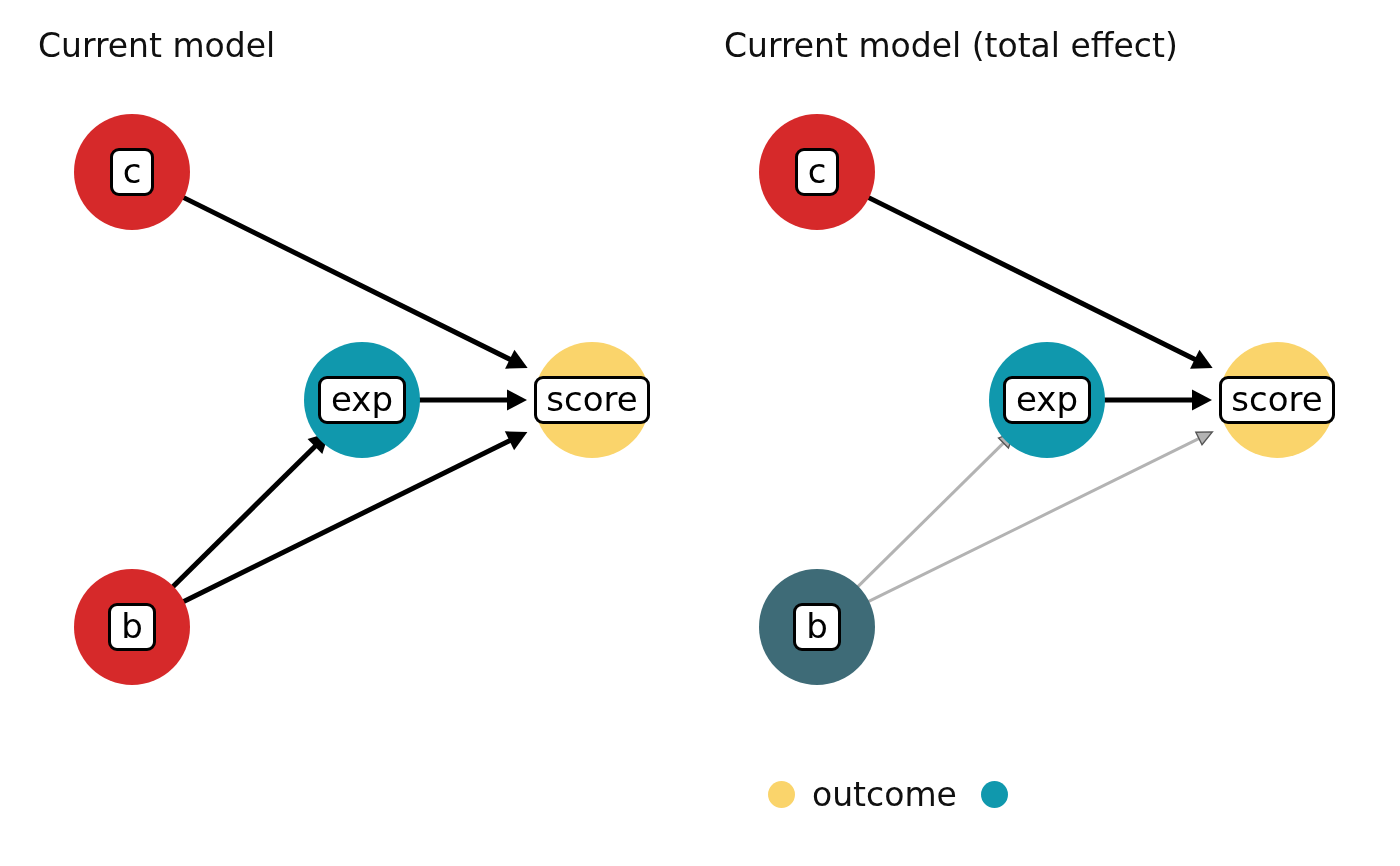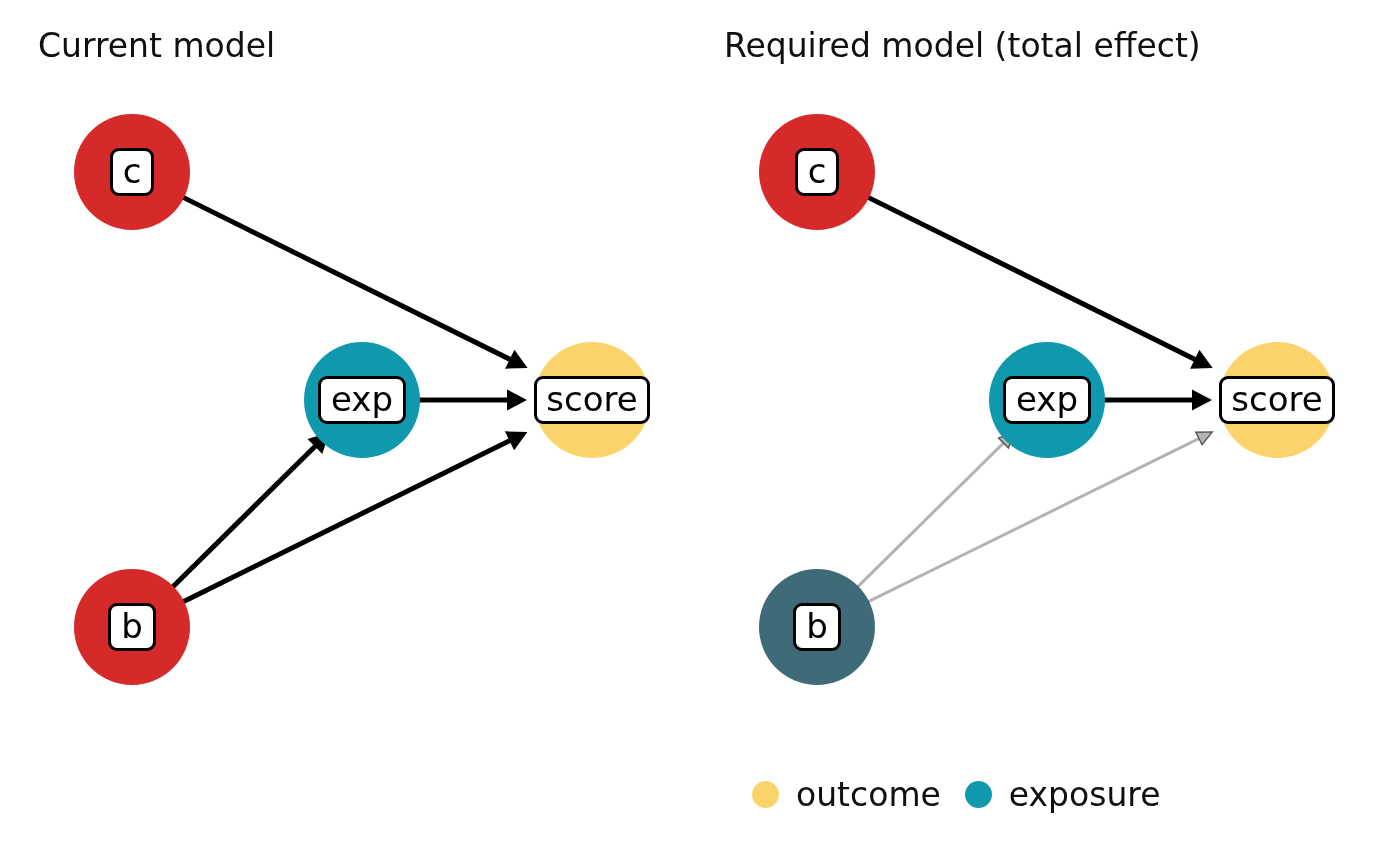--- a/index.html
+++ b/index.html
@@ -59,21 +59,21 @@
     justify-content: center;
     box-sizing: border-box;
     white-space: nowrap;
     padding: 5px 10px 7px 10px;
     min-width: 40px;
     height: 48px;
   }
 
   .legend {
     position: absolute;
-    left: 752px;
+    left: 768px;
     top: 775px;
     display: flex;
     flex-direction: row;
     align-items: center;
     gap: 0px;
   }
   .legend-item {
     display: flex;
     flex-direction: row;
     align-items: center;
@@ -93,21 +93,21 @@
     white-space: nowrap;
   }
 </style>
 </head>
 <body>
 
 <div id="canvas">
 
   <div class="panel-title" id="title-left">Current model</div>
 
-  <div class="panel-title" id="title-right">Required model (total effect)</div>
+  <div class="panel-title" id="title-right">Current model (total effect)</div>
 
   <svg class="edges" id="edge-layer" viewBox="0 0 1400 866" xmlns="http://www.w3.org/2000/svg">
       <g>
         <line x1="182.1748793124816" y1="196.8692880070561" x2="514.2244805595881" y2="361.4503947121437" stroke="#000000" stroke-width="5" stroke-linecap="butt"></line>
         <polygon points="527.6641803754313,368.1118111426051 505.08158911965063,368.6377124397468 514.4075721222966,349.8221326975662" fill="#000000"></polygon>
       </g>
       <g>
         <line x1="418" y1="400" x2="512" y2="400" stroke="#000000" stroke-width="5" stroke-linecap="butt"></line>
         <polygon points="527,400 507,410.5 507,389.5" fill="#000000"></polygon>
       </g>
@@ -164,17 +164,16 @@
       </div>
     </div>
 
   <div class="legend">
     <div class="legend-item">
       <span class="legend-dot" style="background: rgb(250, 212, 107);"></span>
       <span class="legend-text">outcome</span>
     </div>
     <div class="legend-item">
       <span class="legend-dot" style="background: rgb(16, 152, 173);"></span>
-      <span class="legend-text">exposure</span>
     </div>
   </div>
 
 </div>
 
 </body></html>

